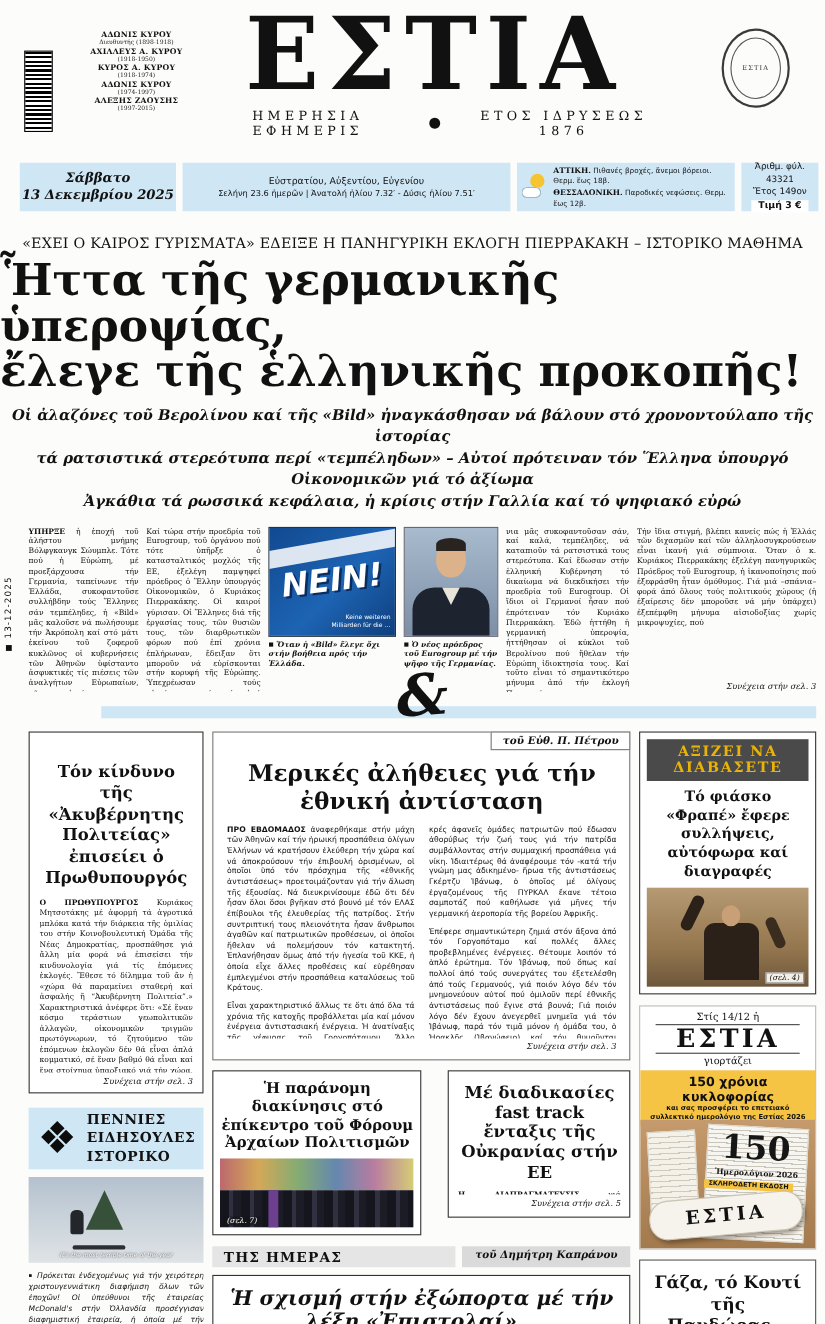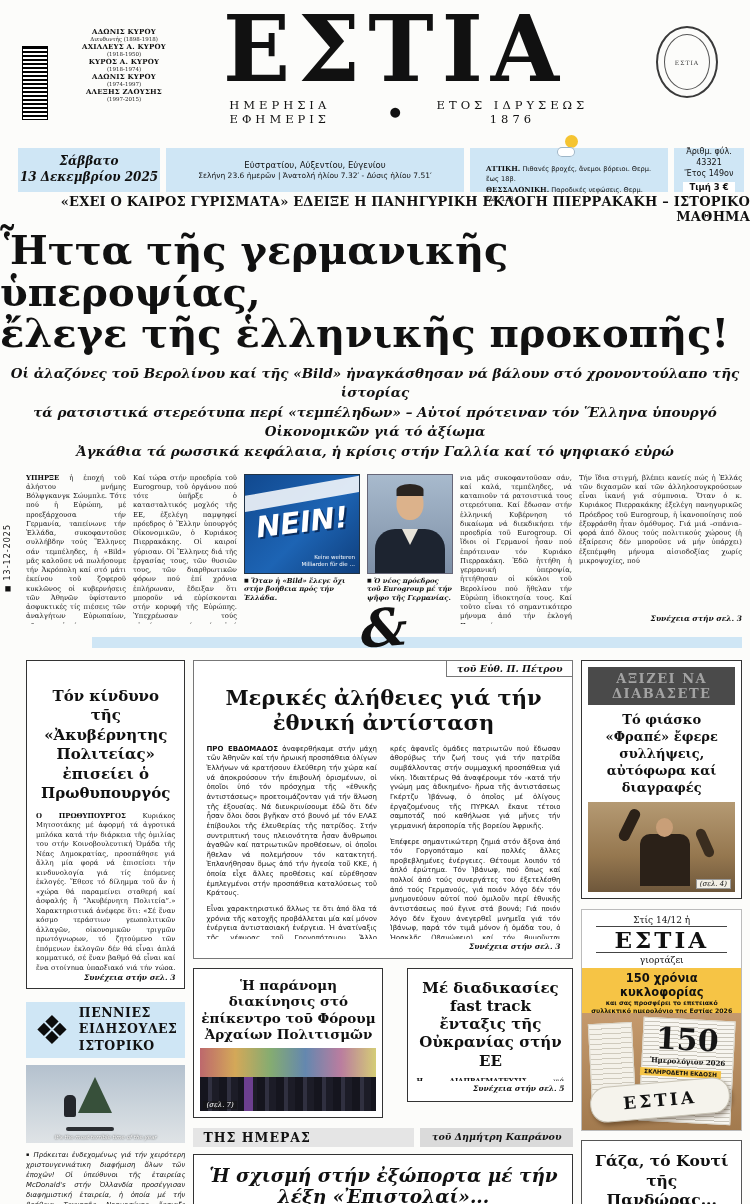--- a/index.html
+++ b/index.html
@@ -28,31 +28,31 @@
   .seal-inner { width:46px; height:56px; border-radius:50%; border:1px solid #555;
     font-size:6px; display:flex; align-items:center; justify-content:center; letter-spacing:1px; color:#333; }
   
   .infobar { display:flex; gap:6px; padding:0 6px 0 18px; height:44px; }
   .cell { background:#cfe6f5; display:flex; flex-direction:column; justify-content:center;
     text-align:center; line-height:1.3; }
   .datecell { flex:0 0 142px; font-style:italic; font-weight:bold; font-size:12px; }
   .saintscell { flex:0 0 298px; font-family:"DejaVu Sans","Liberation Sans",sans-serif; }
   .saintscell .l1 { font-size:8.5px; }
   .saintscell .l2 { font-size:7.5px; }
-  .weathercell { flex:0 0 198px; flex-direction:column; align-items:center; text-align:left; padding:0 16px; gap:5px; }
+  .weathercell { flex:0 0 198px; flex-direction:row; align-items:center; text-align:left; padding:0 4px; gap:5px; }
   .wicon { position:relative; width:24px; height:24px; flex:0 0 24px; }
   .wsun { position:absolute; top:0; left:8px; width:13px; height:13px; border-radius:50%; background:#f5c431; }
   .wcloud { position:absolute; bottom:2px; left:0; width:18px; height:10px; border-radius:8px; background:#fff;
     box-shadow:0 0 0 1px #9db6c8 inset; }
   .wtext { font-family:"DejaVu Sans","Liberation Sans",sans-serif; font-size:6.6px; line-height:1.45; }
   .wtext b { font-family:"DejaVu Serif",serif; font-size:7px; }
   .issuecell { flex:1; font-family:"DejaVu Sans","Liberation Sans",sans-serif; font-size:8px; gap:1px; }
   .price { background:#fff; width:52px; margin:1px auto 0; font-weight:bold; font-size:8.5px; padding:0 2px; }
   
-  .kicker { text-align:right; font-weight:bold; font-size:13px; margin-top:2px; letter-spacing:.2px; }
+  .kicker { text-align:center; font-weight:normal; font-size:13px; margin-top:22px; letter-spacing:.2px; }
   .headline { font-size:40px; line-height:1.04; margin-top:5px; font-weight:bold; }
   .subhead { text-align:center; font-style:italic; font-weight:bold; font-size:13.5px; line-height:1.45; margin-top:10px; }
   
   .lead { display:flex; gap:7px; padding:0 8px 0 26px; margin-top:12px; height:150px; }
   .lcol { font-size:6.9px; text-align:justify; line-height:1.34; overflow:hidden; }
   .c1 { flex:0 0 100px; } .c2 { flex:0 0 104px; } .c5 { flex:0 0 112px; } .c6 { flex:1; display:flex; flex-direction:column; }
   .c6 .clipbody { flex:1; overflow:hidden; }
   figure.nein { flex:0 0 116px; } figure.pol { flex:0 0 86px; }
   .nein-img { height:100px; background:linear-gradient(135deg,#11498f,#1d64b4 55%,#0f3f7d); position:relative; overflow:hidden; border:1px solid #234; }
   .nein-img::before { content:""; position:absolute; left:-12px; top:8px; width:150%; height:16px; background:rgba(255,255,255,.85); transform:rotate(-10deg); }
@@ -64,21 +64,21 @@
   figcaption { font-size:6.8px; font-weight:bold; font-style:italic; margin-top:3px; line-height:1.3; text-align:left; }
   .cb { font-size:5px; vertical-align:1px; }
   .pol-img { height:100px; background:linear-gradient(180deg,#a8bacd,#7d8fa6); position:relative; overflow:hidden; border:1px solid #667; }
   .pol-head { position:absolute; top:12px; left:50%; transform:translateX(-50%); width:27px; height:33px;
     border-radius:48% 48% 46% 46%; background:#dcb28b; }
   .pol-head::before { content:""; position:absolute; top:-3px; left:0; right:0; height:12px; border-radius:50% 50% 0 0; background:#2a2420; }
   .pol-suit { position:absolute; bottom:0; left:50%; transform:translateX(-50%); width:70px; height:44px;
     background:#1d2430; border-radius:20px 20px 0 0; }
   .pol-suit::before { content:""; position:absolute; top:0; left:50%; transform:translateX(-50%);
     border-left:8px solid transparent; border-right:8px solid transparent; border-top:16px solid #e8e4da; }
-  .cont { text-align:right; font-weight:bold; font-style:italic; font-size:7.5px; margin-top:3px; }
+  .cont { text-align:right; font-weight:normal; font-style:italic; font-size:7.5px; margin-top:3px; }
   
   .divider { position:relative; height:20px; margin:8px 8px 0 26px; }
   .bluebar { position:absolute; left:66px; right:0; top:5px; height:11px; background:#cfe6f5; }
   .amp { position:absolute; left:50%; top:-30px; transform:translateX(-50%) rotate(-4deg); font-size:52px;
     font-style:italic; font-weight:bold; line-height:1; }
   
   .middle { display:flex; gap:8px; padding:0 8px 0 26px; margin-top:8px; }
   .col-left { flex:0 0 152px; } .col-center { flex:0 0 380px; } .col-right { flex:1; }
   .boxed { border:1px solid #333; background:#fff; }
   .body { text-align:justify; }
@@ -123,21 +123,21 @@
   .fasttrack { flex:1; padding:8px; height:134px; display:flex; flex-direction:column; }
   .fasttrack h3 { font-size:15px; text-align:center; line-height:1.22; margin:2px 0 7px; }
   .fasttrack .body { font-size:6.9px; line-height:1.4; flex:1; overflow:hidden; }
   .timeras-bar { display:flex; margin-top:10px; height:19px; gap:6px; }
   .tlabel { flex:1; background:#e5e5e5; font-weight:bold; font-size:12.5px; letter-spacing:1px; padding:2px 10px; }
   .tby { background:#dadada; font-size:9.5px; font-weight:bold; font-style:italic; padding:3px 12px; }
   .epistolai { margin-top:7px; padding:8px 10px 6px; }
   .epistolai h2 { font-size:18.5px; font-style:italic; text-align:center; margin:2px 0 8px; }
   
   .axizei { padding:6px; }
-  .axhdr { background:#4a4a4a; color:#a3a3a3; text-align:center; font-size:13px; font-weight:bold;
+  .axhdr { background:#4a4a4a; color:#eab308; text-align:center; font-size:13px; font-weight:bold;
     padding:4px 11px; letter-spacing:1.5px; }
   .axizei h3 { font-size:13px; text-align:center; line-height:1.32; margin:6px 4px; }
   .ax-img { height:90px; position:relative; overflow:hidden;
     background:linear-gradient(180deg,#b59a73 0%,#95774f 60%,#6e573b 100%); }
   .ax-man { position:absolute; bottom:6px; left:52px; width:50px; height:52px; background:#2b2118; border-radius:10px 10px 0 0; }
   .ax-man::before { content:""; position:absolute; top:-16px; left:16px; width:17px; height:19px; border-radius:50%; background:#c99f78; }
   .ax-man::after { content:""; position:absolute; top:-26px; left:-16px; width:11px; height:34px; background:#2b2118;
     border-radius:5px; transform:rotate(26deg); }
   .ax-arm2 { position:absolute; bottom:34px; left:112px; width:10px; height:30px; background:#3a2d1f; border-radius:5px; transform:rotate(-24deg); }
   .pageref2 { position:absolute; bottom:3px; right:4px; font-size:7px; font-style:italic; background:#f3efe6;

